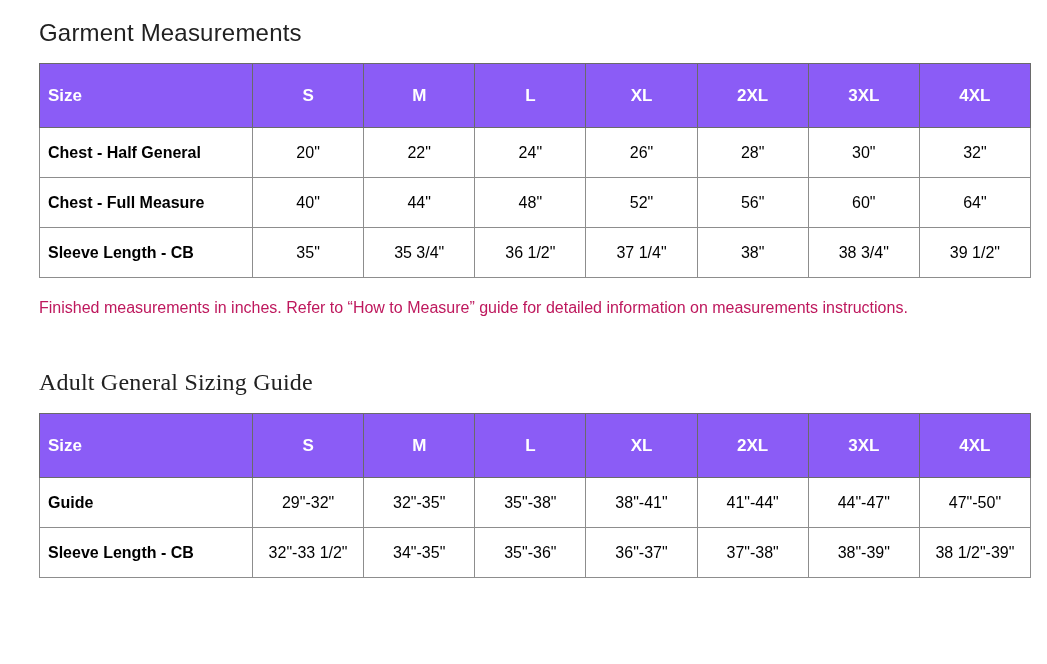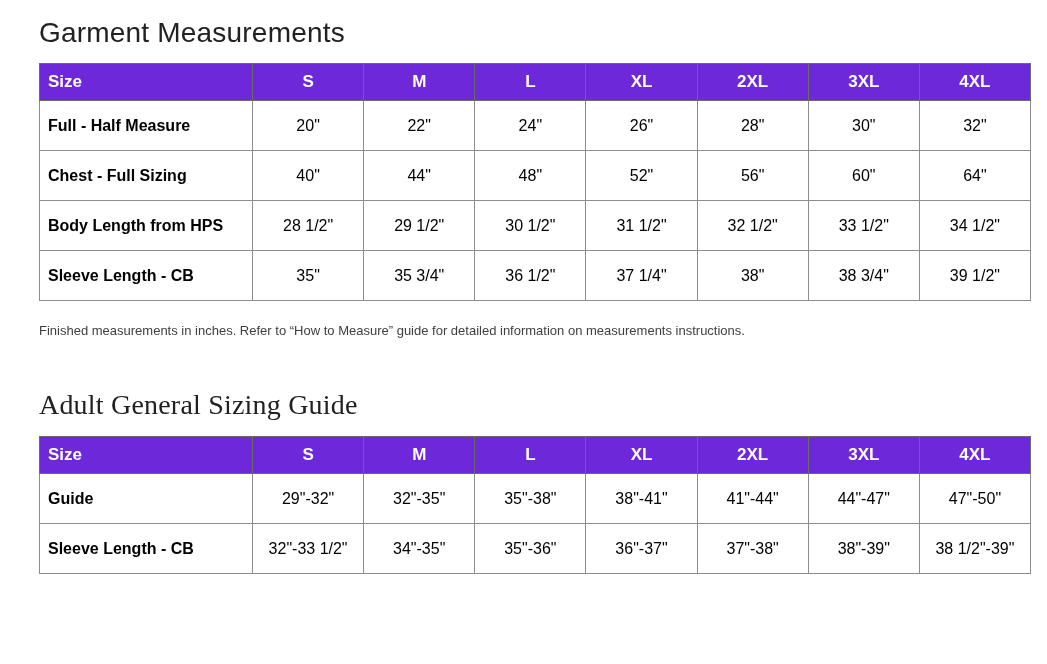--- a/index.html
+++ b/index.html
@@ -14,21 +14,21 @@
     width: 1047px;
     height: 664px;
     background: #ffffff;
     overflow: hidden;
   }
   .content {
     width: 992px;
     margin-left: 39px;
   }
   .section-title {
-    font-size: 28px;
+    font-size: 24px;
     font-weight: 400;
     color: #212121;
     letter-spacing: 0.2px;
     margin: 0;
     line-height: 32px;
   }
   .title-1 { padding-top: 17px; margin-bottom: 14px; }
   .title-2 { padding-top: 49px; margin-bottom: 15px; font-family: Liberation Serif, serif; }
 
   table.size-table {
@@ -38,46 +38,46 @@
   }
   table.size-table th,
   table.size-table td {
     border: 1px solid #8d8d8d;
     height: 50px;
     font-size: 16px;
     vertical-align: middle;
     padding: 0;
   }
   table.size-table thead th {
-    background: #6d28d9;
+    background: #8b5cf6;
     color: #ffffff;
     font-weight: 700;
     font-size: 17px;
-    height: 37px;
+    height: 64px;
     border: 1px solid #6a6a6a;
     text-align: center;
   }
   table.size-table thead th.label-col {
     width: 213px;
     text-align: left;
     padding-left: 8px;
   }
   table.size-table th.row-label {
     font-weight: 700;
     color: #000000;
     text-align: left;
     padding-left: 8px;
   }
   table.size-table td {
     text-align: center;
     color: #000000;
   }
   .note {
-    font-size: 13px;
-    color: #404040;
+    font-size: 16px;
+    color: #be185d;
     margin: 20px 0 0 0;
     line-height: 19px;
   }
 </style>
 </head>
 <body>
 
 <div class="page">
   <div class="content">
 
@@ -91,48 +91,38 @@
             <th class="val-col">M</th>
             <th class="val-col">L</th>
             <th class="val-col">XL</th>
             <th class="val-col">2XL</th>
             <th class="val-col">3XL</th>
             <th class="val-col">4XL</th>
           </tr>
         </thead>
         <tbody>
           <tr>
-            <th class="row-label">Full - Half Measure</th>
+            <th class="row-label">Chest - Half General</th>
             <td>20"</td>
             <td>22"</td>
             <td>24"</td>
             <td>26"</td>
             <td>28"</td>
             <td>30"</td>
             <td>32"</td>
           </tr>
           <tr>
-            <th class="row-label">Chest - Full Sizing</th>
+            <th class="row-label">Chest - Full Measure</th>
             <td>40"</td>
             <td>44"</td>
             <td>48"</td>
             <td>52"</td>
             <td>56"</td>
             <td>60"</td>
             <td>64"</td>
-          </tr>
-          <tr>
-            <th class="row-label">Body Length from HPS</th>
-            <td>28 1/2"</td>
-            <td>29 1/2"</td>
-            <td>30 1/2"</td>
-            <td>31 1/2"</td>
-            <td>32 1/2"</td>
-            <td>33 1/2"</td>
-            <td>34 1/2"</td>
           </tr>
           <tr>
             <th class="row-label">Sleeve Length - CB</th>
             <td>35"</td>
             <td>35 3/4"</td>
             <td>36 1/2"</td>
             <td>37 1/4"</td>
             <td>38"</td>
             <td>38 3/4"</td>
             <td>39 1/2"</td>

